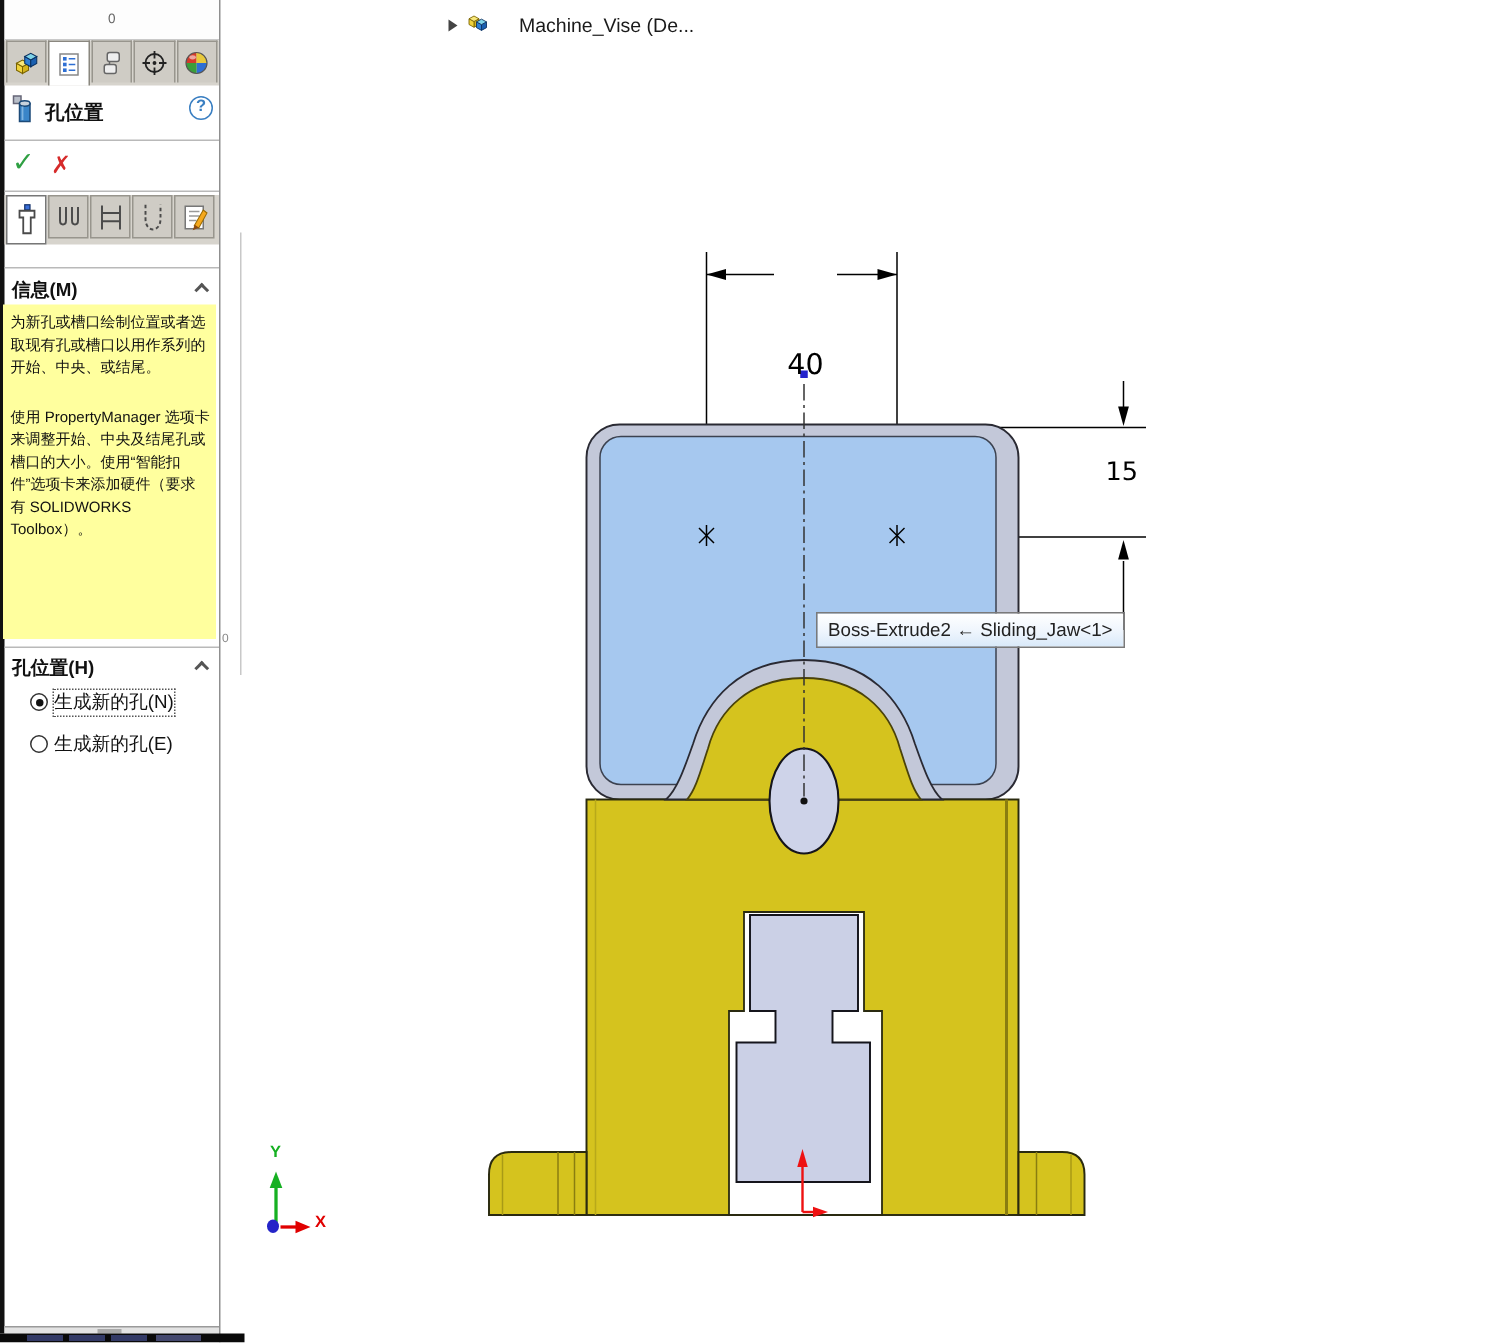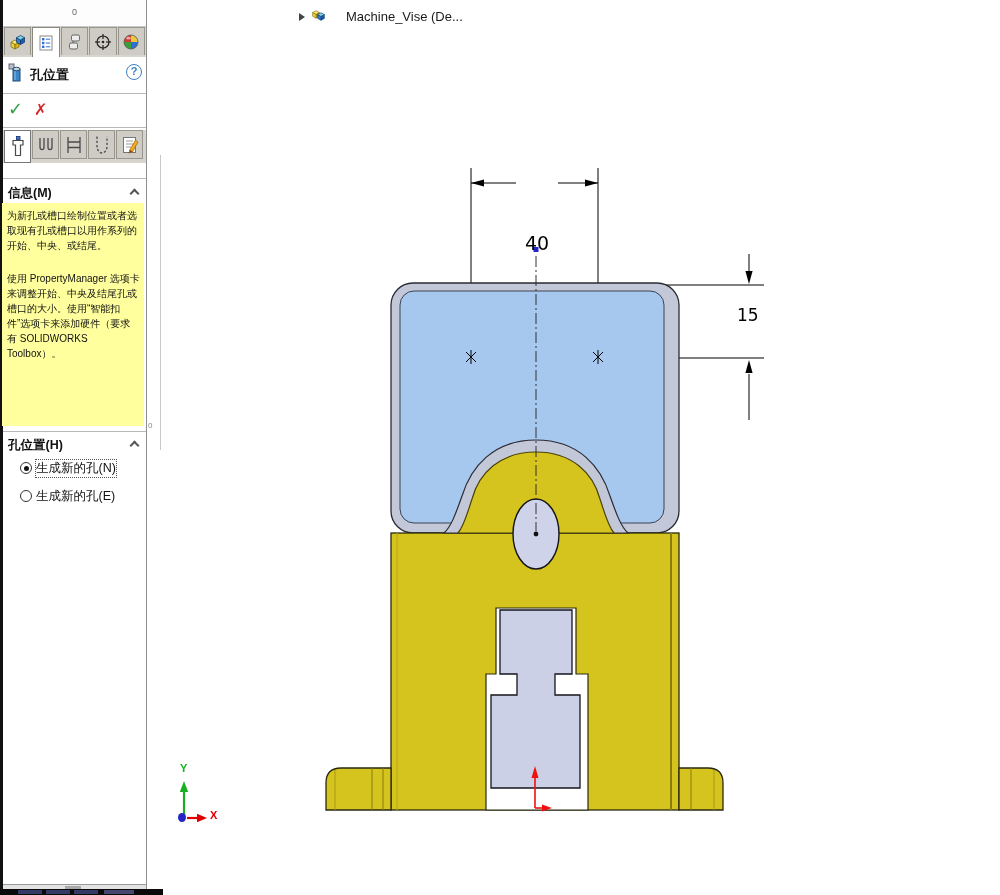--- a/index.html
+++ b/index.html
@@ -143,20 +143,21 @@
         <polygon points="12,13.5 8,11.3 8,6.7 12,8.9" fill="#2e7fd4" stroke="#0a3060" stroke-width="0.7"></polygon>
         <polygon points="8,6.7 12,4.5 16,6.7 12,8.9" fill="#7fd4e8" stroke="#0a3060" stroke-width="0.7"></polygon>
       </svg>
     </span>
     <span id="flyout-label">Machine_Vise (De...</span>
   </div>
 
   <div id="dim-width" class="abs" style="left:371px">40</div>
   <div id="dim-height" class="abs" style="left:590px">15</div>
 
+  <div id="tooltip" class="abs" style="left:397px">Boss-Extrude2 ← Sliding_Jaw&lt;1&gt;</div>
 
   <div id="axis-y-label" class="abs" style="left:33px">Y</div>
   <div id="axis-x-label" class="abs" style="left:63px">X</div>
 
   <div id="pm-edge-artifact" class="abs" style="left:13px"></div>
   <div id="artifact-zero" class="abs" style="left:1px">0</div>
 </div>
 
 <div id="panel" class="abs">
   <div id="edge-black" class="abs"></div>

